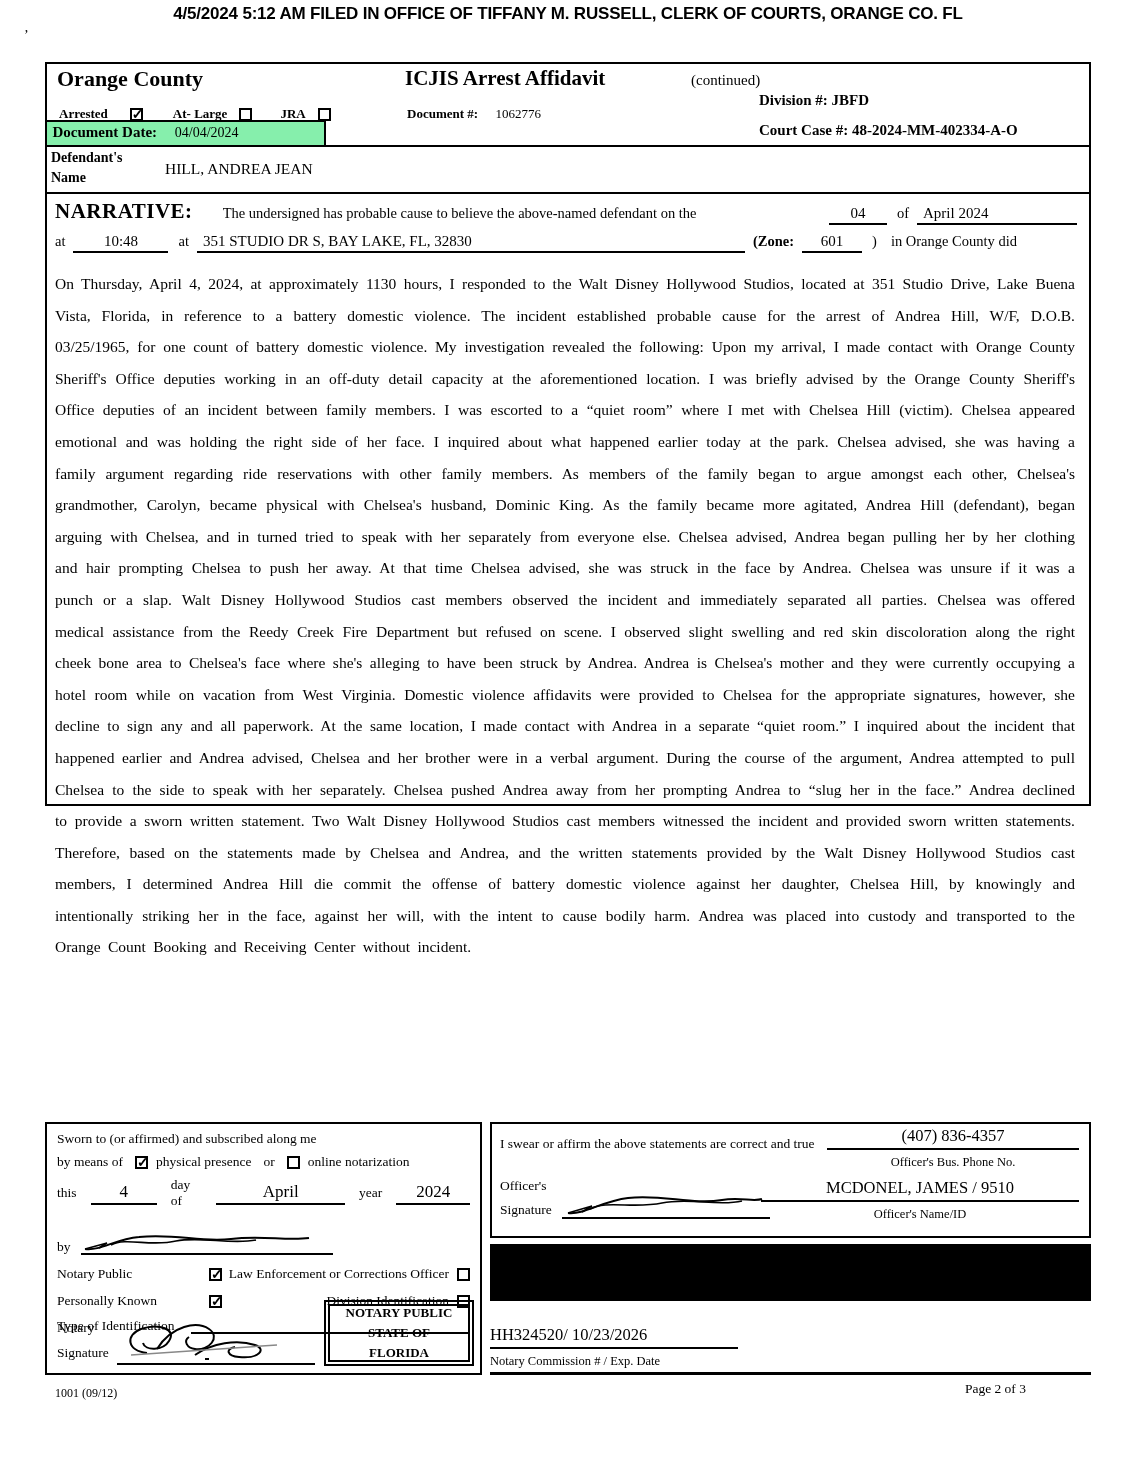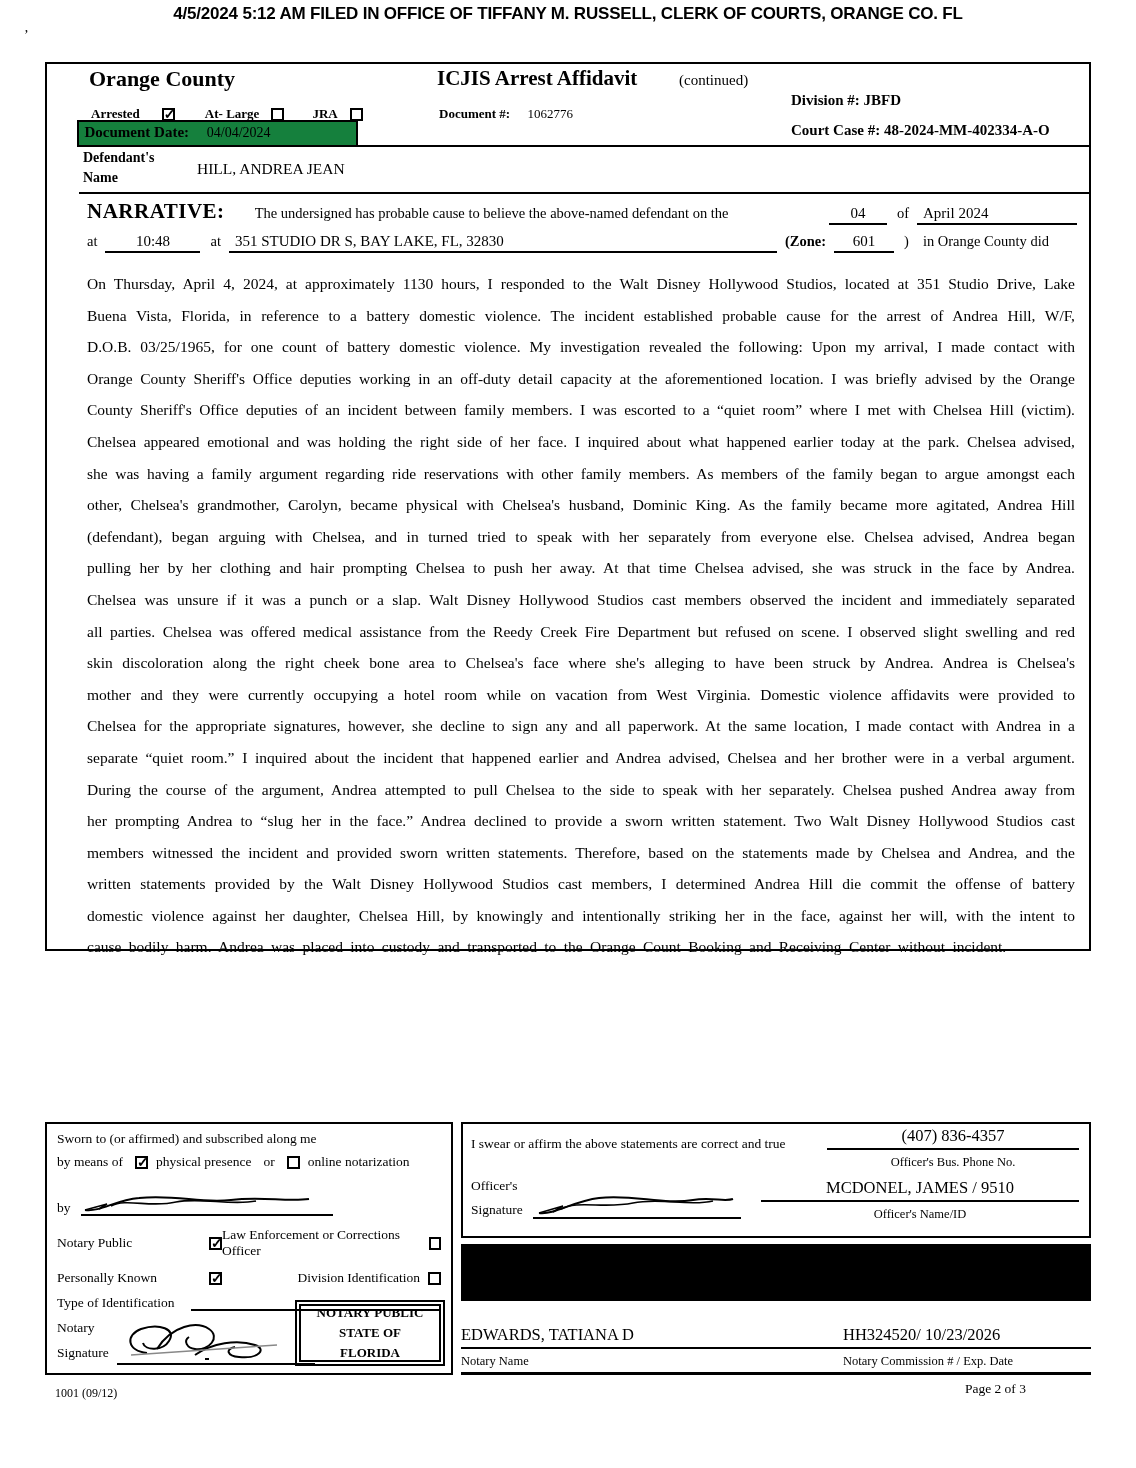--- a/index.html
+++ b/index.html
@@ -7,37 +7,37 @@
   body { width:1136px; height:1468px; position:relative; overflow:hidden;
          font-family:"Liberation Serif","DejaVu Serif",serif; color:#000; }
 
   .filed-header { position:absolute; top:4px; left:0; width:100%; text-align:center;
     font-family:"Liberation Sans","DejaVu Sans",sans-serif; font-weight:bold;
     font-size:17px; letter-spacing:-0.2px; }
 
   .artifact { position:absolute; left:24px; top:28px; font-size:14px; }
 
   
-  .form-box { position:absolute; left:45px; top:62px; width:1046px; height:889px;
-    border:2.5px solid #000;padding-left:32px; }
+  .form-box { position:absolute; left:45px; top:62px; width:1046px; height:744px;
+    border:2.5px solid #000; }
 
   .fh { position:relative; height:81px; }
   .county  { position:absolute; left:10px;  top:2px;  font-size:22px; font-weight:bold; }
   .title   { position:absolute; left:358px; top:2px;  font-size:21px; font-weight:bold; }
-  .continued { position:absolute; left:600px; top:8px; font-size:15px; }
+  .continued { position:absolute; left:644px; top:8px; font-size:15px; }
   .arrest-row { position:absolute; left:12px; top:42px; font-size:13px; font-weight:bold;
     display:flex; align-items:center; }
   .arrest-row .gap1 { margin-left:22px; } .arrest-row .gap2 { margin-left:30px; }
   .arrest-row .gap3 { margin-left:12px; } .arrest-row .gap4 { margin-left:28px; }
   .doc-num { position:absolute; left:360px; top:42px; font-size:13px; }
   .doc-num .lbl { font-weight:bold; } .doc-num .val { margin-left:14px; }
   .division   { position:absolute; left:712px; top:28px; font-size:15px; font-weight:bold; }
   .court-case { position:absolute; left:712px; top:58px; font-size:15px; font-weight:bold; }
   .doc-date-box { position:absolute; left:-2.5px; top:56px; width:281px; height:27px;
-    border:2px solid #000; padding:2px 6px; font-size:15px; background:#15803d; z-index:2; }
+    border:2px solid #000; padding:2px 6px; font-size:15px; background:#86efac; z-index:2; }
   .doc-date-box .lbl { font-weight:bold; } .doc-date-box .val { margin-left:14px; font-size:14px; }
 
   .def-row { display:flex; border-top:2.5px solid #000; height:47px; }
   .def-label { width:112px; padding:1px 4px; font-weight:bold; font-size:14px; line-height:1.45; }
   .def-value { flex:1; font-size:15.5px; padding:13px 0 0 6px; }
   .agency-cell { width:334px; border-left:2.5px solid #000; display:flex; }
   .agency-label { width:108px; font-weight:bold; font-size:14px; padding:1px 5px; line-height:1.45; }
   .agency-value { font-size:15.5px; padding:13px 0 0 8px; }
 
   .narr { border-top:2.5px solid #000; padding:5px 12px 0 8px; }
@@ -184,20 +184,28 @@
 
     <div class="n-row mt6">
       <span>by means of</span>
       <span class="cb checked" style="margin:0 8px 0 12px;">✓</span>
       <span>physical presence</span>
       <span style="margin:0 12px;">or</span>
       <span class="cb" style="margin-right:8px;"></span>
       <span>online notarization</span>
     </div>
 
+    <div class="n-row mt6 this-row">
+      <span>this</span>
+      <span class="fv fv-day">4</span>
+      <span>day of</span>
+      <span class="fv fv-month">April</span>
+      <span>year</span>
+      <span class="fv fv-year">2024</span>
+    </div>
 
     <div class="n-row by-row">
       <span>by</span>
       <span class="sig-line by-line">
         <svg width="250" height="26" viewBox="0 0 250 26">
           <path d="M4,22 C20,24 34,12 58,10 C95,6 120,16 150,12 C180,8 205,14 228,11" fill="none" stroke="#000" stroke-width="2"></path>
           <path d="M30,18 C45,10 70,20 95,14 C120,9 150,18 175,13" fill="none" stroke="#000" stroke-width="1.6"></path>
           <path d="M4,22 L26,16 L18,21" fill="none" stroke="#000" stroke-width="1.6"></path>
         </svg>
       </span>
@@ -277,24 +285,20 @@
       </div>
       <div class="oname-wrap">
         <div class="u-val">MCDONEL, JAMES  / 9510</div>
         <div class="u-cap">Officer's Name/ID</div>
       </div>
     </div>
 
     <div class="redaction"></div>
 
     <div class="notary-name-row">
-      <div class="nn-left">
-        <span class="u-val">EDWARDS, TATIANA D</span>
-        <div class="u-cap">Notary Name</div>
-      </div>
       <div class="nn-right">
         <span class="u-val">HH324520/ 10/23/2026</span>
         <div class="u-cap">Notary Commission # / Exp. Date</div>
       </div>
     </div>
   </div>
 </div>
 
 <div class="footer-left">1001 (09/12)</div>
 <div class="footer-right">Page 2 of 3</div>

